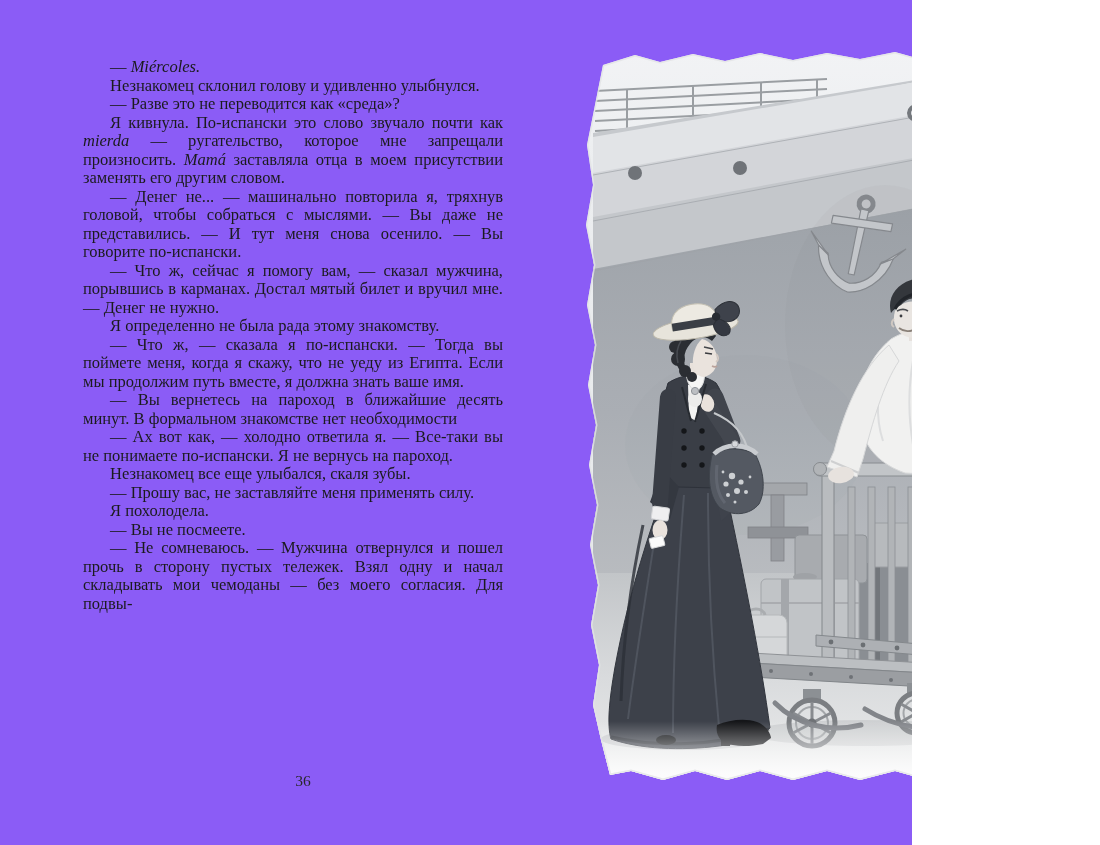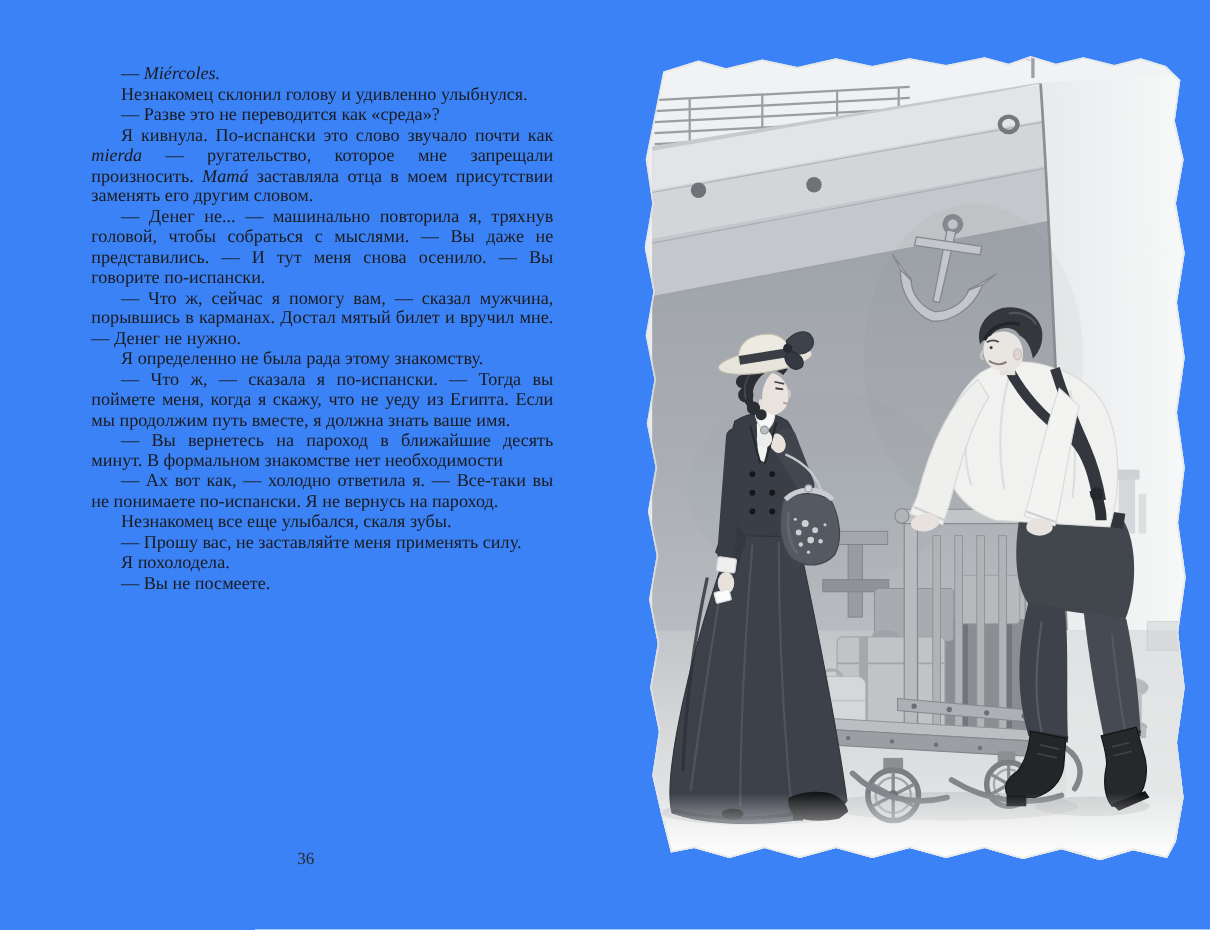--- a/index.html
+++ b/index.html
@@ -1,22 +1,22 @@
 <!DOCTYPE html>
 <html><head>
 <meta charset="utf-8">
 <style>
   html,body{margin:0;padding:0;background:#ffffff;}
-  .spread{position:relative;width:1100px;height:845px;background:#3b82f6;overflow:hidden;
+  .spread{position:relative;width:912px;height:845px;background:#8b5cf6;overflow:hidden;
           font-family:"Liberation Serif","DejaVu Serif",serif;}
   .text-column{position:absolute;left:83px;top:58px;width:420px;color:#1b1b1d;
                font-size:16.5px;line-height:18.5px;text-align:justify;}
   .text-column p{margin:0;text-indent:27px;}
   .text-column .it{font-style:italic;}
-  .page-number{position:absolute;left:68px;top:772px;width:420px;text-align:center;
+  .page-number{position:absolute;left:93px;top:772px;width:420px;text-align:center;
                font-size:15.5px;color:#28282a;}
   .illustration{position:absolute;left:565px;top:25px;width:525px;height:775px;margin:0;}
   svg{display:block;}
 </style>
 </head>
 <body>
 
 <div class="spread">
 
   <div class="text-column" id="text-column">
@@ -27,20 +27,21 @@
       <p><span>— Денег не... — машинально повторила я, тряхнув головой, чтобы собраться с мыслями. — Вы даже не представились. — И тут меня снова осенило. — Вы говорите по-испански.</span></p>
       <p><span>— Что ж, сейчас я помогу вам, — сказал мужчина, порывшись в карманах. Достал мятый билет и вручил мне. — Денег не нужно.</span></p>
       <p><span>Я определенно не была рада этому знакомству.</span></p>
       <p><span>— Что ж, — сказала я по-испански. — Тогда вы поймете меня, когда я скажу, что не уеду из Египта. Если мы продолжим путь вместе, я должна знать ваше имя.</span></p>
       <p><span>— Вы вернетесь на пароход в ближайшие десять минут. В формальном знакомстве нет необходимости</span></p>
       <p><span>— Ах вот как, — холодно ответила я. — Все-таки вы не понимаете по-испански. Я не вернусь на пароход.</span></p>
       <p><span>Незнакомец все еще улыбался, скаля зубы.</span></p>
       <p><span>— Прошу вас, не заставляйте меня применять силу.</span></p>
       <p><span>Я похолодела.</span></p>
       <p><span>— Вы не посмеете.</span></p>
+      <p><span>— Не сомневаюсь. — Мужчина отвернулся и пошел прочь в сторону пустых тележек. Взял одну и начал складывать мои чемоданы — без моего согласия. Для подвы-</span></p>
     </div>
 
   <div class="page-number">36</div>
 
   <figure class="illustration">
     <svg viewBox="0 0 525 775" width="525" height="775">
       <defs>
         <linearGradient id="wash" x1="0" y1="0" x2="0" y2="1">
           <stop offset="0" stop-color="#f3f4f6"></stop>
             <stop offset="0.18" stop-color="#eceef0"></stop>

